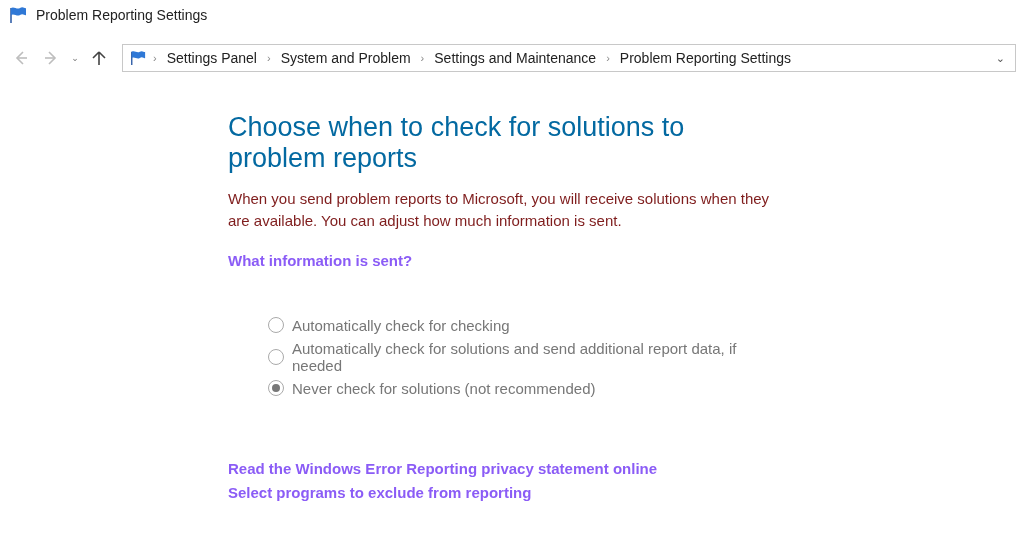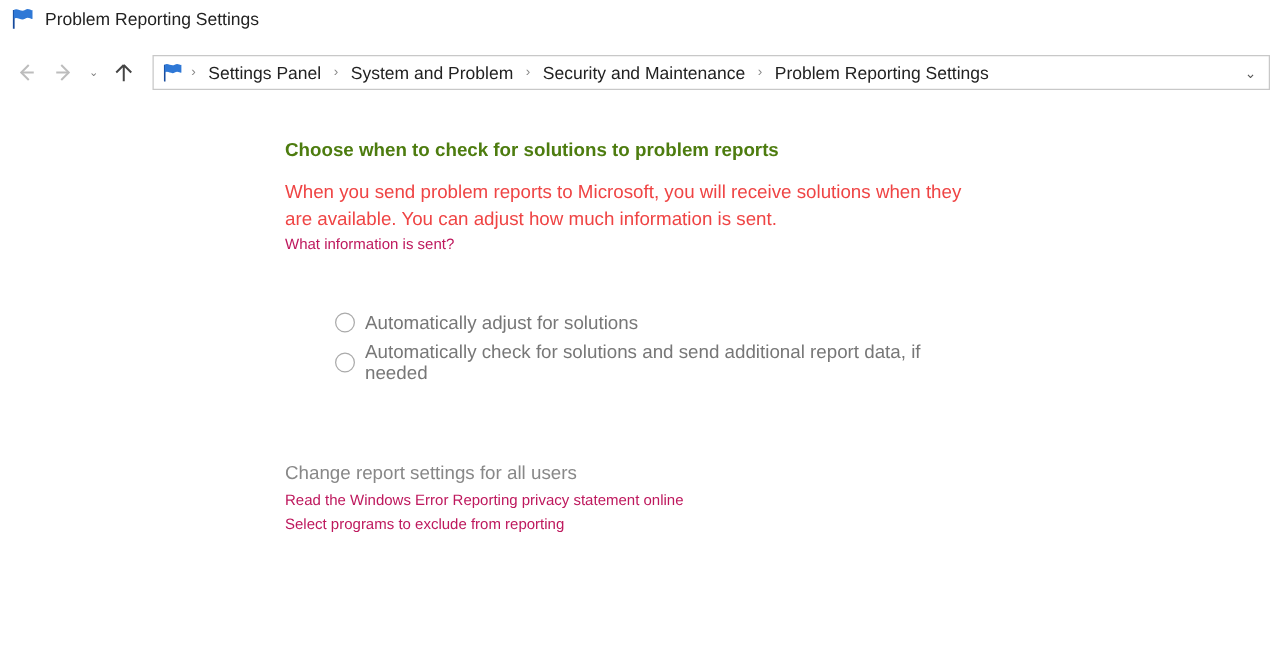--- a/index.html
+++ b/index.html
@@ -90,37 +90,38 @@
       padding: 2px 4px;
       cursor: pointer;
     }
 
     .content {
       padding: 40px 0 0 228px;
       max-width: 780px;
     }
 
     .heading {
-      color: #4d7c0f;
-      font-size: 15px;
-      font-weight: 700;
+      color: #0369a1;
+      font-size: 27px;
+      font-weight: 400;
       margin-bottom: 14px;
     }
 
     .bodytext {
       font-size: 15px;
-      color: #ef4444;
+      color: #7f1d1d;
       line-height: 1.45;
-      margin-bottom: 0;
+      margin-bottom: 20px;
     }
 
     .link {
-      color: #be185d;
-      font-size: 12px;
+      color: #8b5cf6;
+      font-size: 15px;
       cursor: pointer;
+      font-weight: bold;
     }
 
     .radios {
       margin: 48px 0 0 40px;
     }
     .radio-row {
       display: flex;
       align-items: center;
       gap: 8px;
       margin-bottom: 6px;
@@ -191,42 +192,47 @@
       <svg viewBox="0 0 20 18" width="18" height="16">
         <path d="M3 2 L3 17" stroke="#164a9c" stroke-width="1.4" fill="none"></path>
         <path d="M3 2 C6 0 9 4 12 2 C15 0 17 3 18 2 L18 9 C17 10 15 7 12 9 C9 11 6 7 3 9 Z" fill="#2f78d6"></path>
       </svg>
     </span>
     <span class="addr-sep">›</span>
     <span class="addr-crumb">Settings Panel</span>
     <span class="addr-sep">›</span>
     <span class="addr-crumb">System and Problem</span>
     <span class="addr-sep">›</span>
-    <span class="addr-crumb">Security and Maintenance</span>
+    <span class="addr-crumb">Settings and Maintenance</span>
     <span class="addr-sep">›</span>
     <span class="addr-crumb">Problem Reporting Settings</span>
     <span class="addr-spacer"></span>
     <span class="addr-dropdown">⌄</span>
   </div>
 </div>
 
 <div class="content">
   <h1 class="heading">Choose when to check for solutions to problem reports</h1>
   <p class="bodytext">When you send problem reports to Microsoft, you will receive solutions when they are available. You can adjust how much information is sent.</p>
   <span class="link">What information is sent?</span>
 
   <div class="radios">
     <div class="radio-row">
       <span class="radio-outer"></span>
-      <span>Automatically adjust for solutions</span>
+      <span>Automatically check for checking</span>
     </div>
     <div class="radio-row">
       <span class="radio-outer"></span>
       <span>Automatically check for solutions and send additional report data, if needed</span>
     </div>
+    <div class="radio-row">
+      <span class="radio-outer">
+          <span class="radio-inner"></span>
+        </span>
+      <span>Never check for solutions (not recommended)</span>
+    </div>
   </div>
 
   <div class="bottom-links">
-    <div class="muted">Change report settings for all users</div>
     <div class="link">Read the Windows Error Reporting privacy statement online</div>
     <div class="link">Select programs to exclude from reporting</div>
   </div>
 </div>
 
 </body></html>

